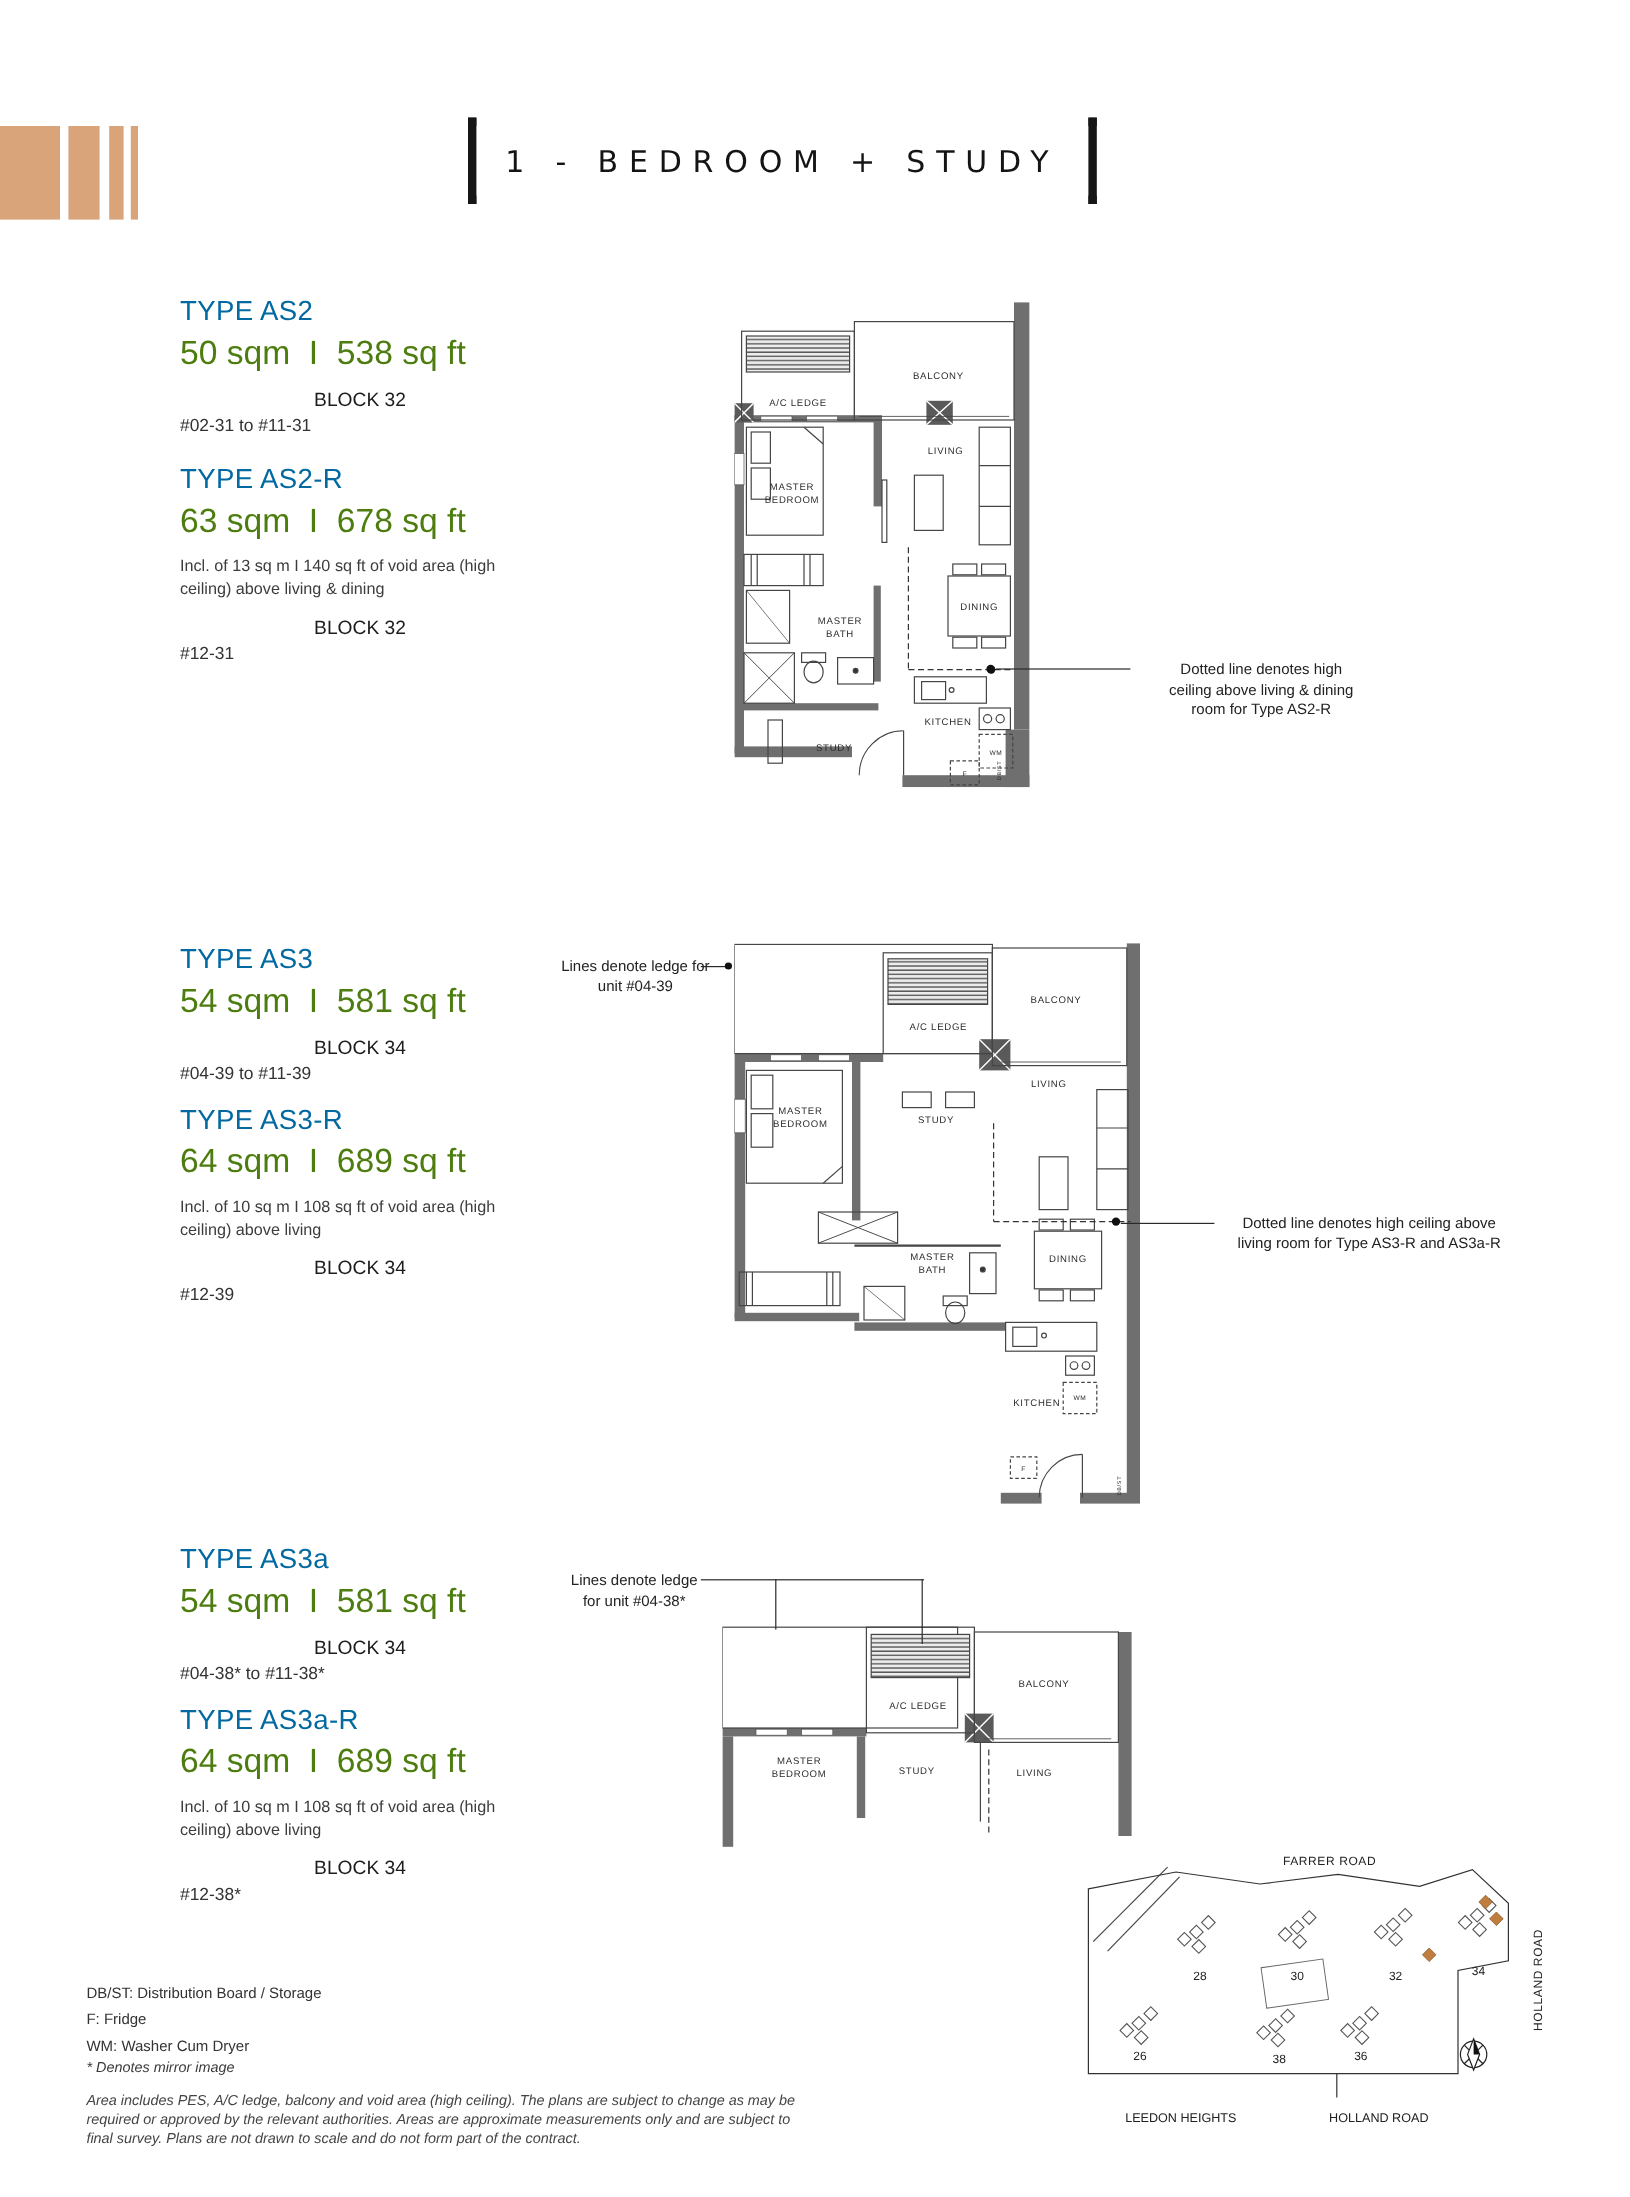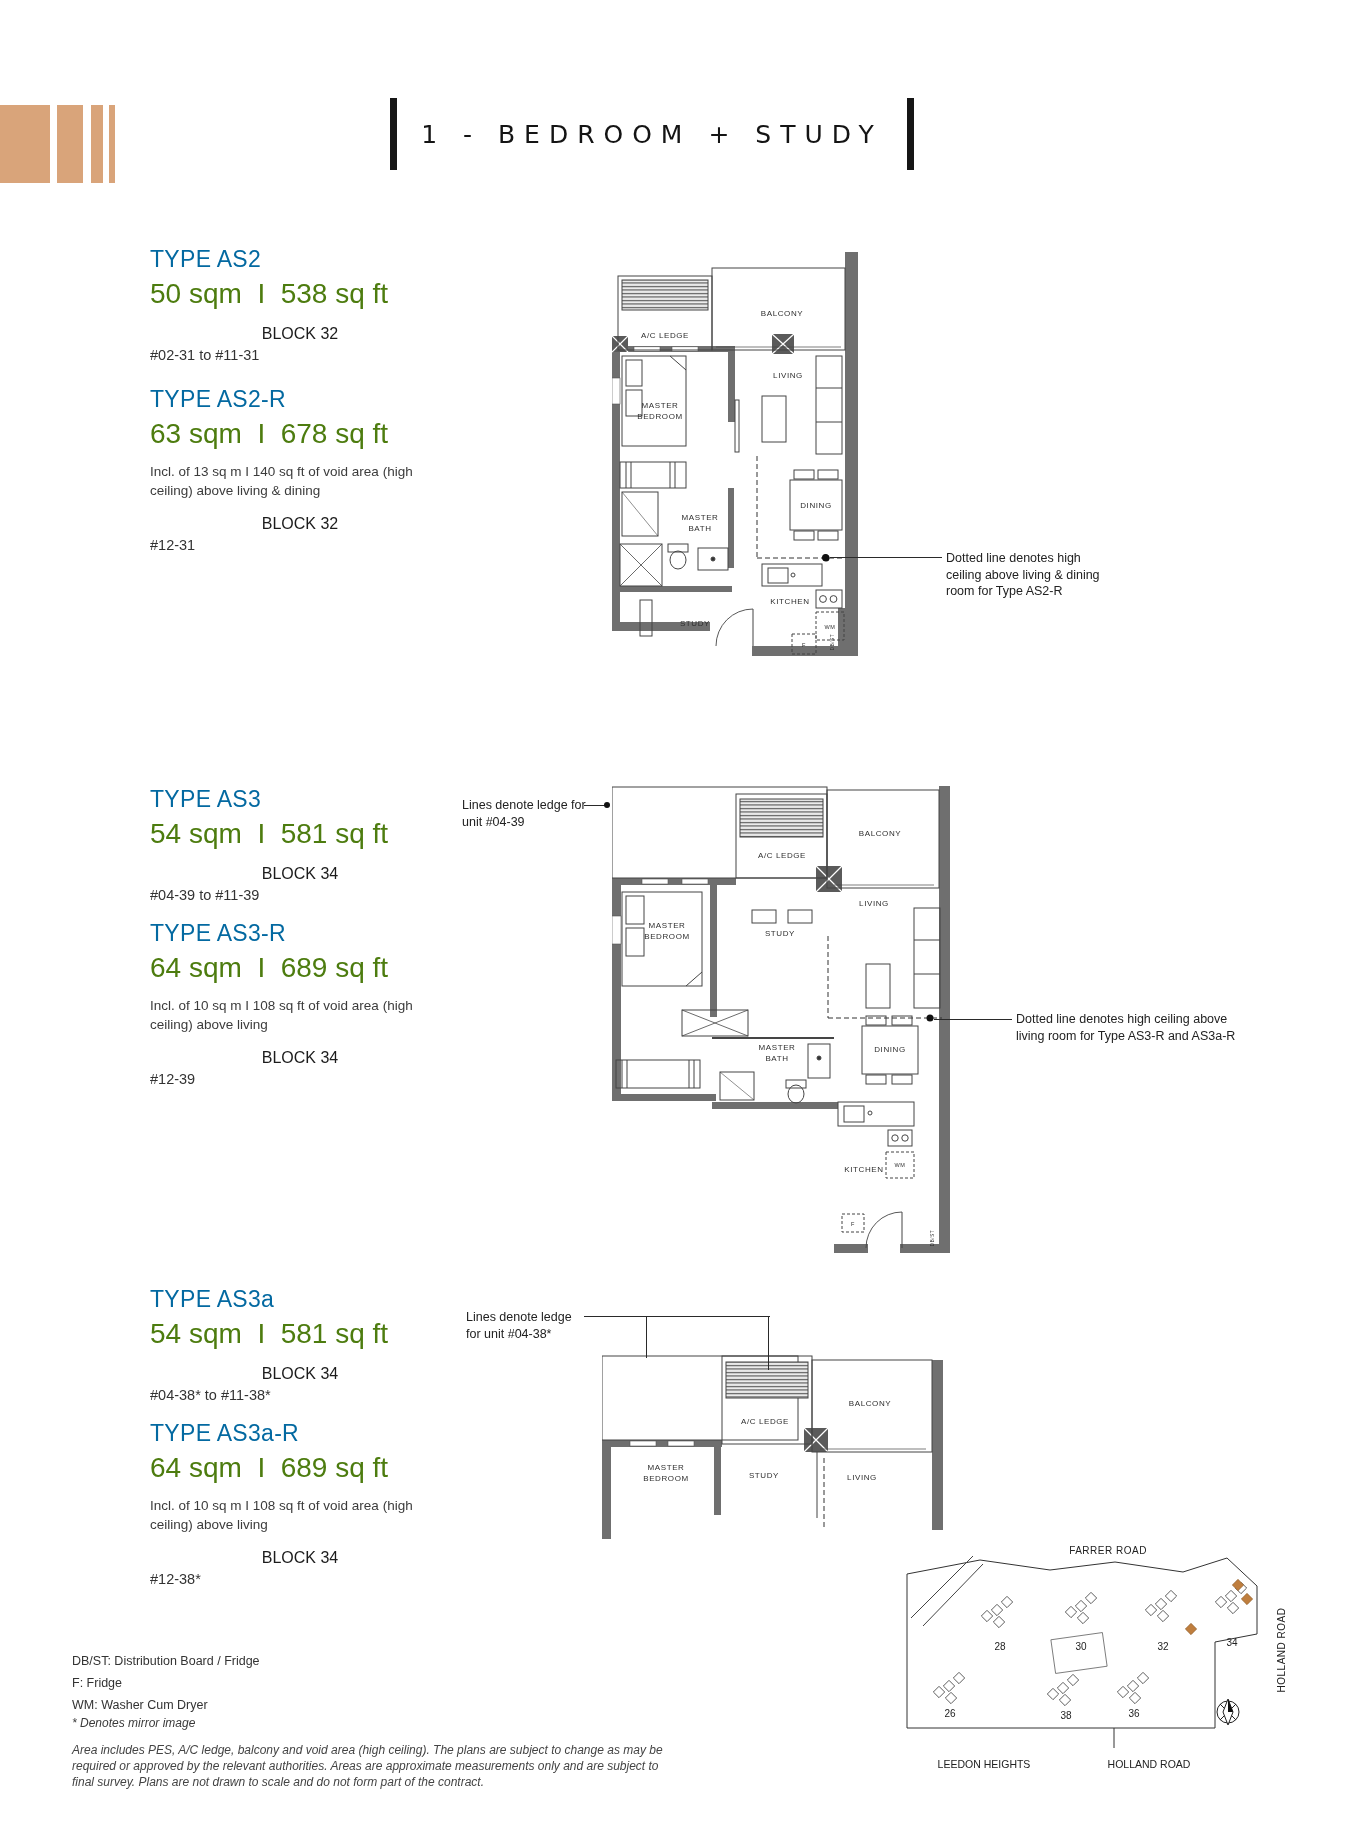--- a/index.html
+++ b/index.html
@@ -23,21 +23,21 @@
   .type-area{font-size:28px;margin-top:5px;color:#4d7c0f;white-space:pre;}
   .type-note{font-size:13.5px;margin-top:12px;line-height:19px;color:#3c3c3c;}
   .type-block{font-size:16px;margin-top:15px;color:#1c1c1c;text-align:center;}
   .type-units{font-size:14.5px;margin-top:4px;color:#333;}
 
   .plan{position:absolute;}
   .plan text{font-family:"Liberation Sans",sans-serif;fill:#2e2e2e;letter-spacing:.6px;}
 
   
   .callout{position:absolute;font-size:12.5px;line-height:16.5px;color:#222;}
-  .callout span{display:block;}
+  .callout span{display:block;text-align:center;}
   .leader-h{position:absolute;border-top:1.2px solid #2a2a2a;height:0;}
   .leader-v{position:absolute;border-left:1.2px solid #2a2a2a;width:0;}
   .leader-dot{position:absolute;width:7px;height:7px;border-radius:50%;background:#111;}
 
   
   .legend{position:absolute;left:72px;top:1650px;font-size:12.5px;line-height:22px;color:#333;}
   .mirror-note{position:absolute;left:72px;top:1716px;font-size:12px;font-style:italic;color:#3a3a3a;}
   .disclaimer{position:absolute;left:72px;top:1742px;font-size:12px;font-style:italic;
               line-height:16px;color:#444;}
   .site-map text{font-family:"Liberation Sans",sans-serif;fill:#222;}
@@ -349,21 +349,21 @@
 
   <div class="callout" style="left:466px;top:1309px;width:125px">
     <span>Lines denote ledge</span>
     <span>for unit #04-38*</span>
   </div>
   <div class="leader-h" style="left:584px;top:1316px;width:186px"></div>
   <div class="leader-v" style="left:646px;top:1316px;height:42px"></div>
   <div class="leader-v" style="left:768px;top:1316px;height:54px"></div>
 
   <div class="legend">
-    <div>DB/ST: Distribution Board / Fridge</div>
+    <div>DB/ST: Distribution Board / Storage</div>
     <div>F: Fridge</div>
     <div>WM: Washer Cum Dryer</div>
   </div>
   <div class="mirror-note">* Denotes mirror image</div>
   <div class="disclaimer">
     <div>Area includes PES, A/C ledge, balcony and void area (high ceiling). The plans are subject to change as may be</div>
     <div>required or approved by the relevant authorities. Areas are approximate measurements only and are subject to</div>
     <div>final survey. Plans are not drawn to scale and do not form part of the contract.</div>
   </div>
 

